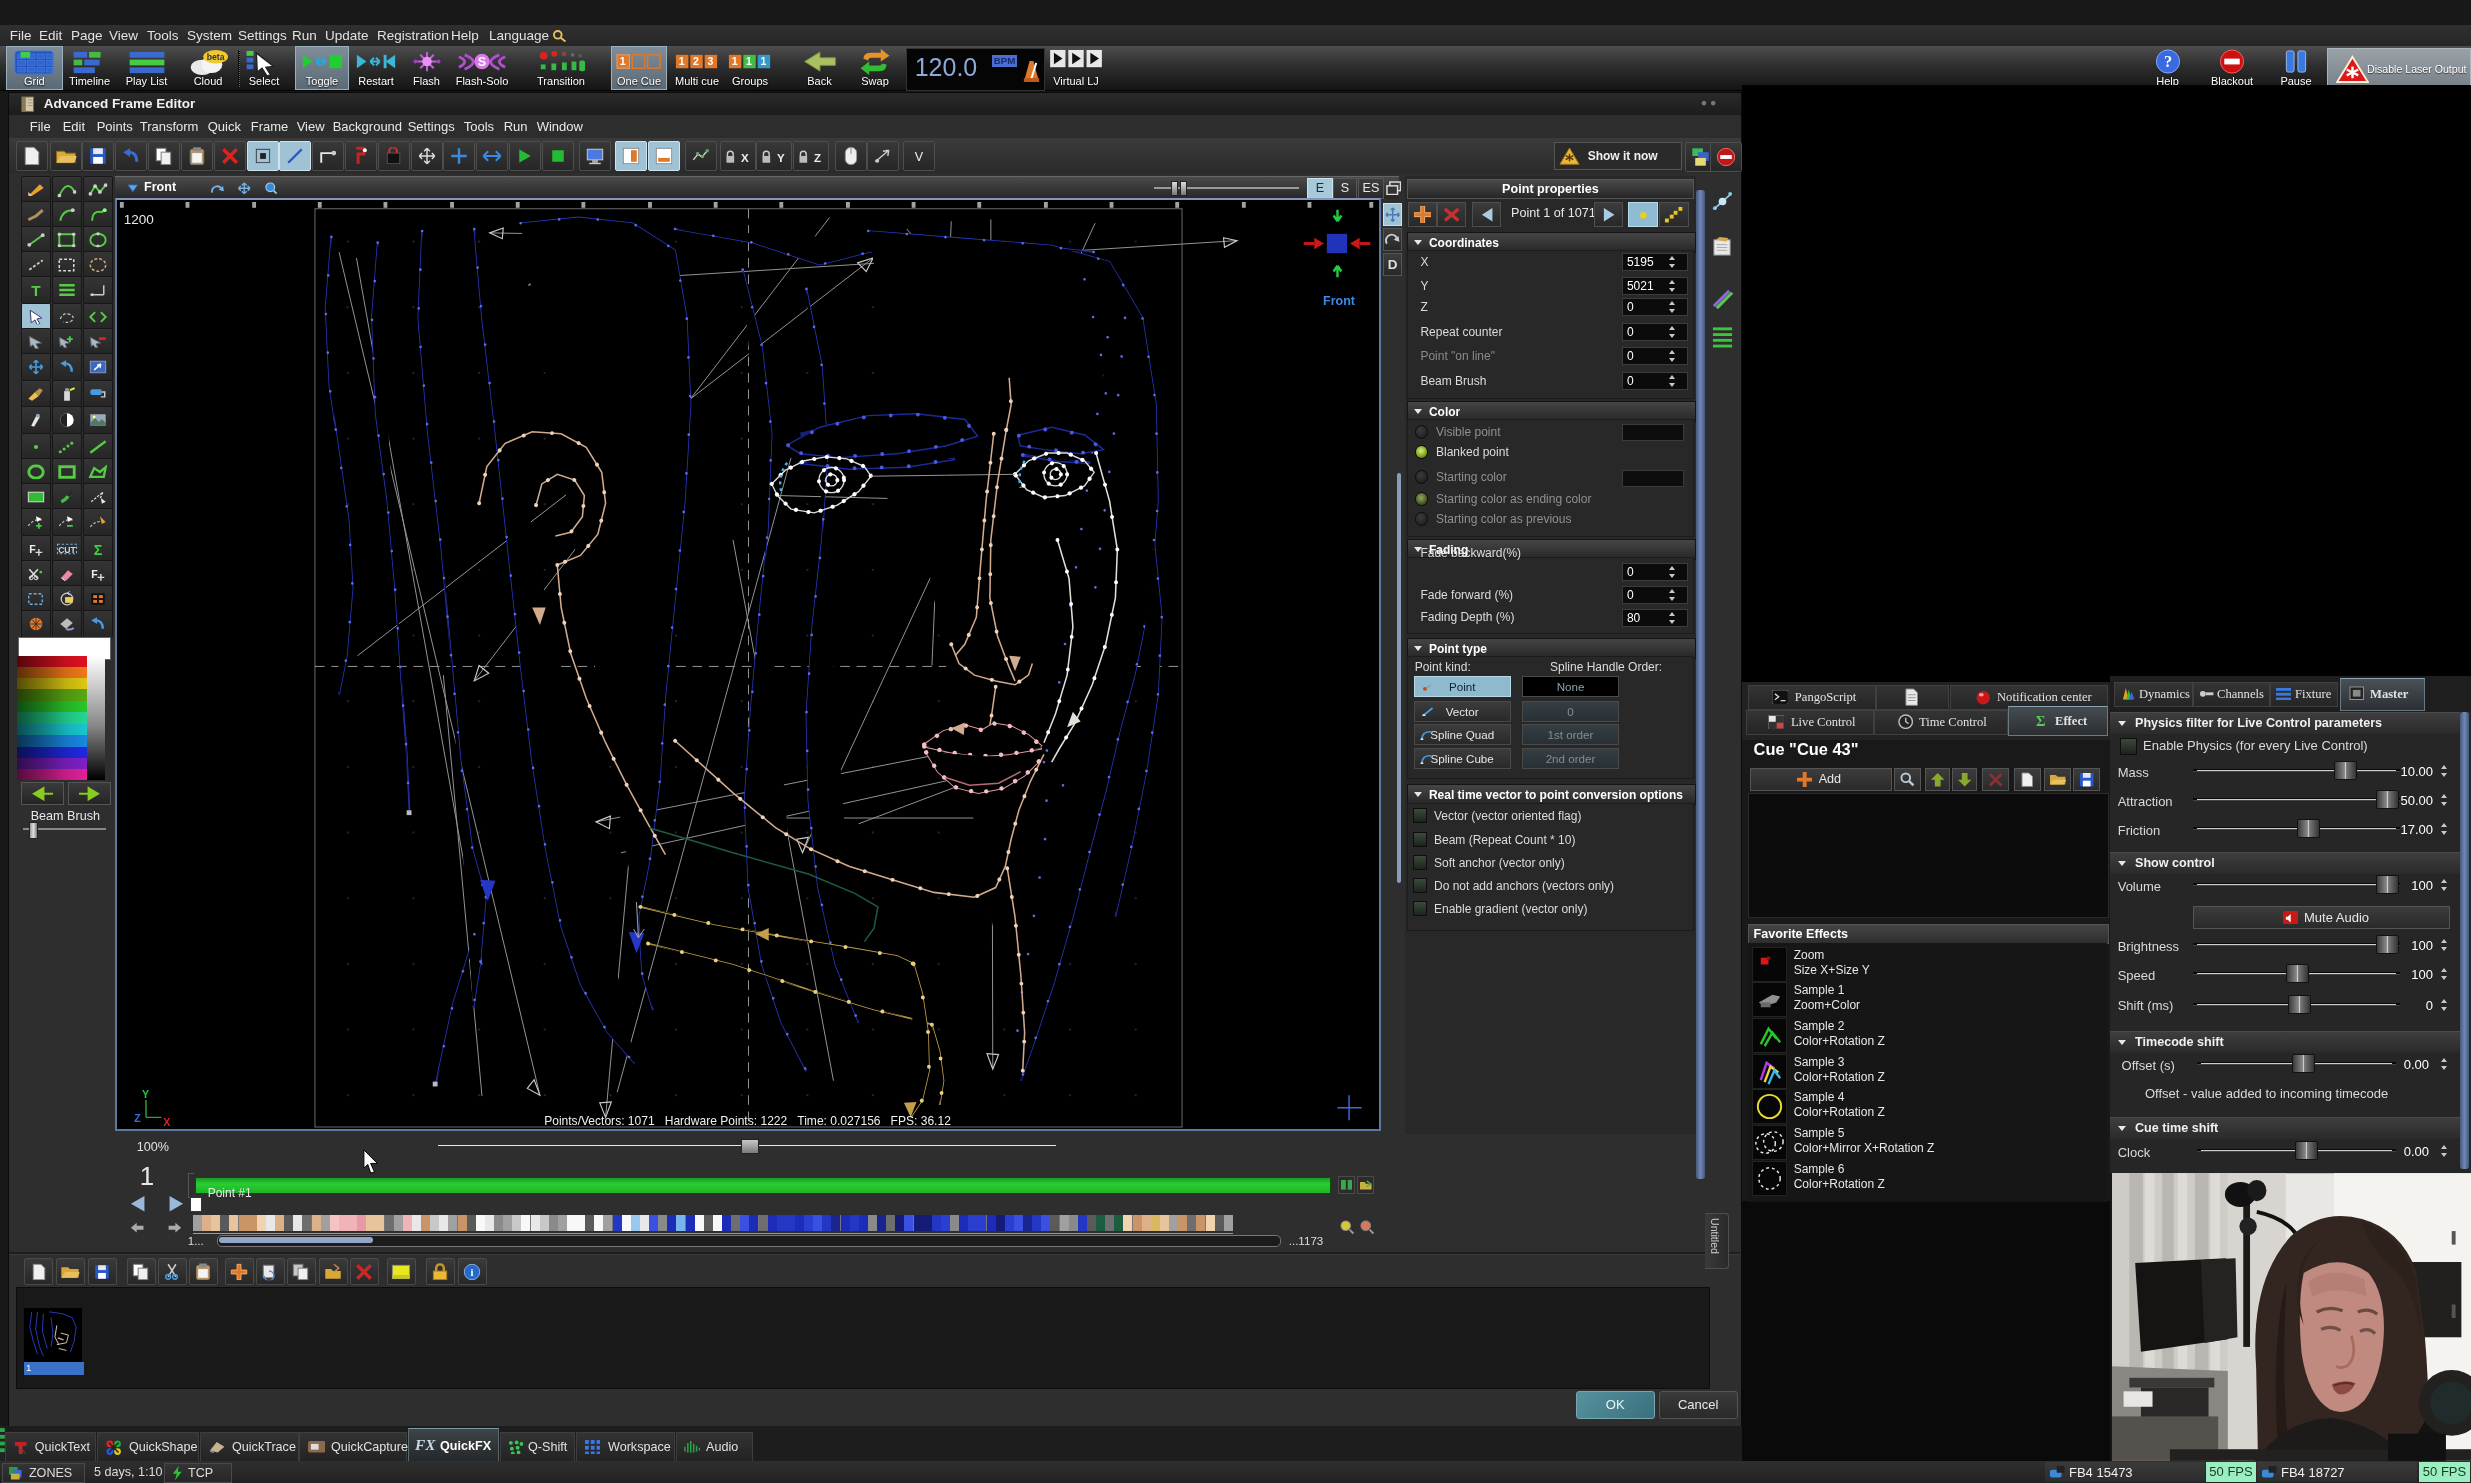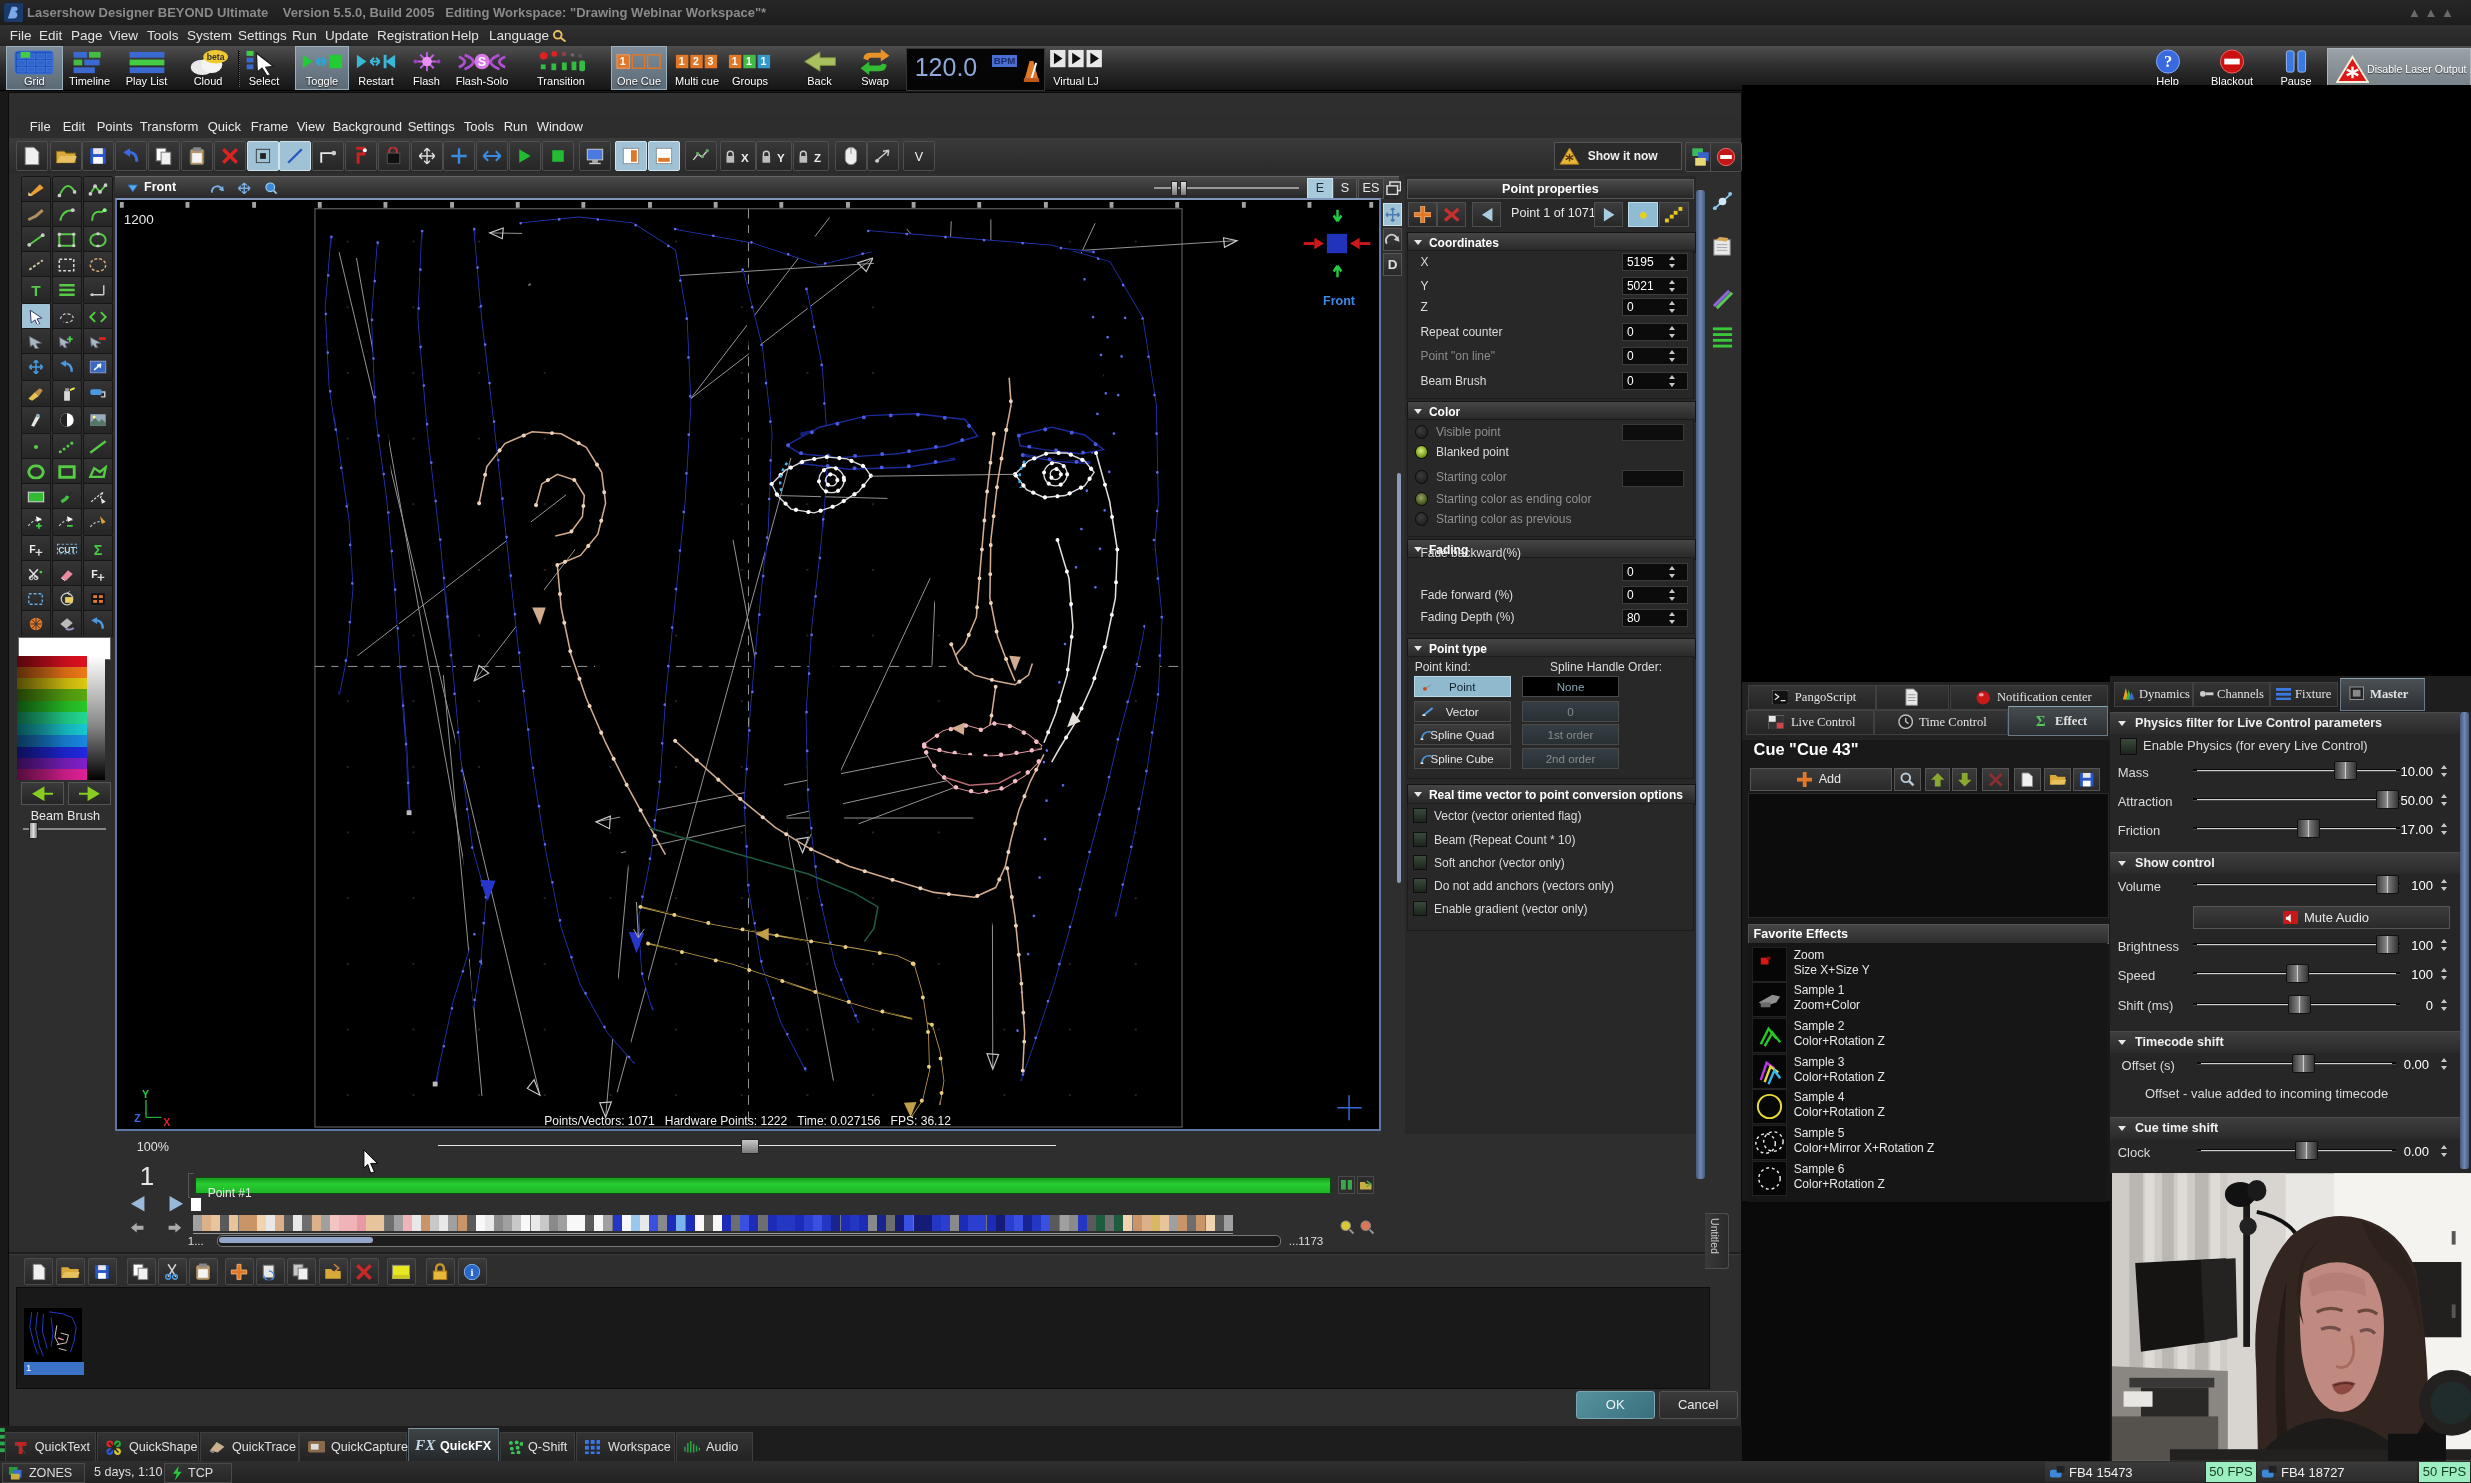--- a/index.html
+++ b/index.html
@@ -73,28 +73,20 @@
 .mshead .tri{position:absolute;left:7.7px;top:7.7px;width:0;height:0;border-left:4.8px solid transparent;border-right:4.8px solid transparent;border-top:5.8px solid #e8e8e8;}
 .mshead .tx{position:absolute;left:25px;top:2.9px;}
 .fxtab{position:absolute;height:23px;background:linear-gradient(#343434,#252525);border:1px solid #404040;color:#e2e2e2;font-size:12.6px;font-family:Liberation Serif, serif;}
 .fxitem{position:absolute;left:1748px;width:357px;height:36px;color:#e8e8e8;font-size:12px;}
 .fxitem .thumb{position:absolute;left:1.9px;top:1px;width:33px;height:33px;background:#060606;border:1px solid #222;}
 </style>
 </head>
 <body>
 <div id="root">
 
-  <div class="abs" id="titlebar">
-    <svg class="abs" style="left:3.9px;top:2.9px" width="19.3" height="19.3" viewBox="0 0 20 20">
-        <rect x="0" y="0" width="20" height="20" rx="3" fill="#1a3a6a"></rect>
-        <path d="M4 16 L8 4 L12 4 C15 4 15 9 11 9 C15 9 15 16 10 16 Z" fill="#7aa8e8"></path>
-      </svg>
-    <span class="abs" style="left:27px;top:4.8px">Lasershow Designer BEYOND Ultimate&nbsp;&nbsp;&nbsp;&nbsp;Version 5.5.0, Build 2005&nbsp;&nbsp;&nbsp;Editing Workspace: "Drawing Webinar Workspace"*</span>
-    <span class="abs" style="left:2408px;top:4.8px;color:#6a6a6a">▲&nbsp;▲&nbsp;▲</span>
-  </div>
 
   <div class="abs" id="menubar">
     <span style="left:9.7px">File</span>
       <span style="left:39px">Edit</span>
       <span style="left:71px">Page</span>
       <span style="left:109px">View</span>
       <span style="left:147px">Tools</span>
       <span style="left:187px">System</span>
       <span style="left:238px">Settings</span>
       <span style="left:292px">Run</span>
@@ -333,20 +325,33 @@
             <line x1="17" y1="12" x2="17" y2="24"></line>
             <line x1="11" y1="15" x2="23" y2="21"></line>
             <line x1="23" y1="15" x2="11" y2="21"></line>
           </g>
         </svg>
       <span class="abs" style="left:39px;top:14.5px;color:#fff;font-size:10.6px;text-shadow:0 1px 1px #333;white-space:nowrap">Disable Laser Output</span>
     </div>
   </div>
 
   <div class="abs" id="afe">
+    <div class="abs" id="afetitle">
+      <svg class="abs" style="left:11.6px;top:2.9px" width="15.4" height="16.4" viewBox="0 0 16 17">
+          <rect x="2" y="1" width="12" height="15" fill="#d8c8a8" stroke="#7a6a4a"></rect>
+          <rect x="2" y="1" width="4" height="15" fill="#8a7a5a"></rect>
+          <g stroke="#998" stroke-width="1">
+            <line x1="8" y1="4" x2="13" y2="4"></line>
+            <line x1="8" y1="7" x2="13" y2="7"></line>
+            <line x1="8" y1="10" x2="13" y2="10"></line>
+          </g>
+        </svg>
+      <span class="abs" style="left:35px;top:2.9px">Advanced Frame Editor</span>
+      <span class="abs" style="left:1692px;top:2.9px;color:#777;font-size:10.6px">● ●</span>
+    </div>
     <div class="abs" id="afemenu">
       <span style="left:21px">File</span>
         <span style="left:54px">Edit</span>
         <span style="left:88px">Points</span>
         <span style="left:131px">Transform</span>
         <span style="left:199px">Quick</span>
         <span style="left:242px">Frame</span>
         <span style="left:288px">View</span>
         <span style="left:324px">Background</span>
         <span style="left:399px">Settings</span>

